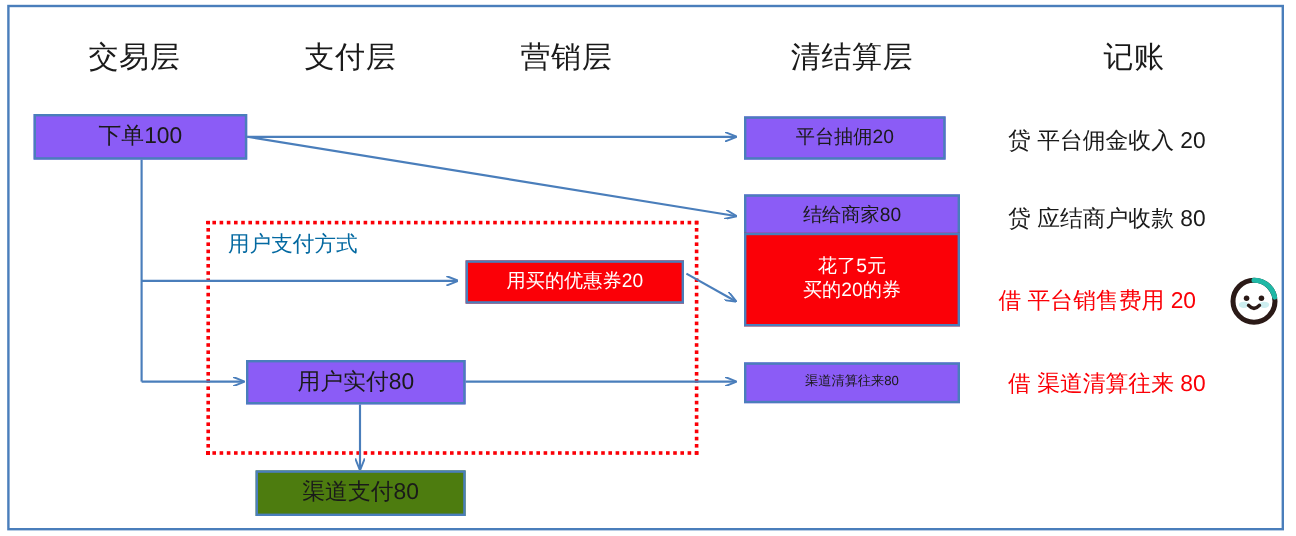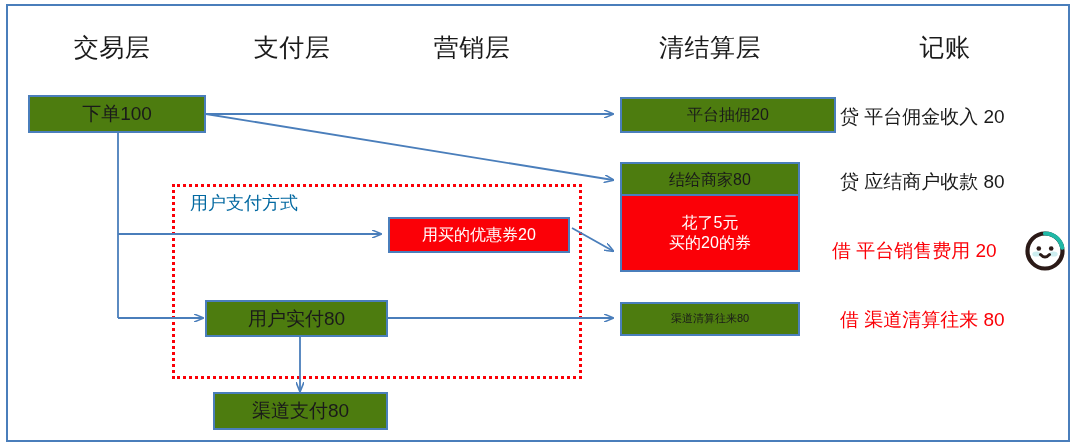--- a/index.html
+++ b/index.html
@@ -34,21 +34,21 @@
     font-size: 25px;
     color: #1a1a1a;
     white-space: nowrap;
     text-align: center;
     letter-spacing: 0.5px;
   }
   .node {
     position: absolute;
     box-sizing: border-box;
     border: 2px solid #4a7ebb;
-    background: #4d7c0f;
+    background: #8b5cf6;
     display: flex;
     align-items: center;
     justify-content: center;
     text-align: center;
     color: #1a1a1a;
     line-height: 1.22;
     white-space: pre-line;
   }
   .node.big     { font-size: 19px; }
   .node.med     { font-size: 16px; }
@@ -128,21 +128,21 @@
 
     <line x1="572" y1="228" x2="613" y2="251" stroke="#4a7ebb" stroke-width="1.8" marker-end="url(#arrowblue)"></line>
 
     <line x1="388" y1="318" x2="613" y2="318" stroke="#4a7ebb" stroke-width="1.8" marker-end="url(#arrowblue)"></line>
 
     <line x1="300" y1="337" x2="300" y2="391" stroke="#4a7ebb" stroke-width="1.8" marker-end="url(#arrowblue)"></line>
   </svg>
 
   <div class="node big" style="left:28px; top:95px; width:178px; height:38px;">下单100</div>
 
-  <div class="node med" style="left:620px; top:97px; width:216px; height:36px;">平台抽佣20</div>
+  <div class="node med" style="left:620px; top:97px; width:168px; height:36px;">平台抽佣20</div>
 
   <div class="node med" style="left:620px; top:162px; width:180px; height:36px;">结给商家80</div>
 
   <div class="node med red-fill" style="left:388px; top:217px; width:182px; height:36px;">用买的优惠券20</div>
 
   <div class="node med red-fill" style="left:620px; top:194px; width:180px; height:78px;">花了5元
 买的20的券</div>
 
   <div class="node big" style="left:205px; top:300px; width:183px; height:37px;">用户实付80</div>
 

